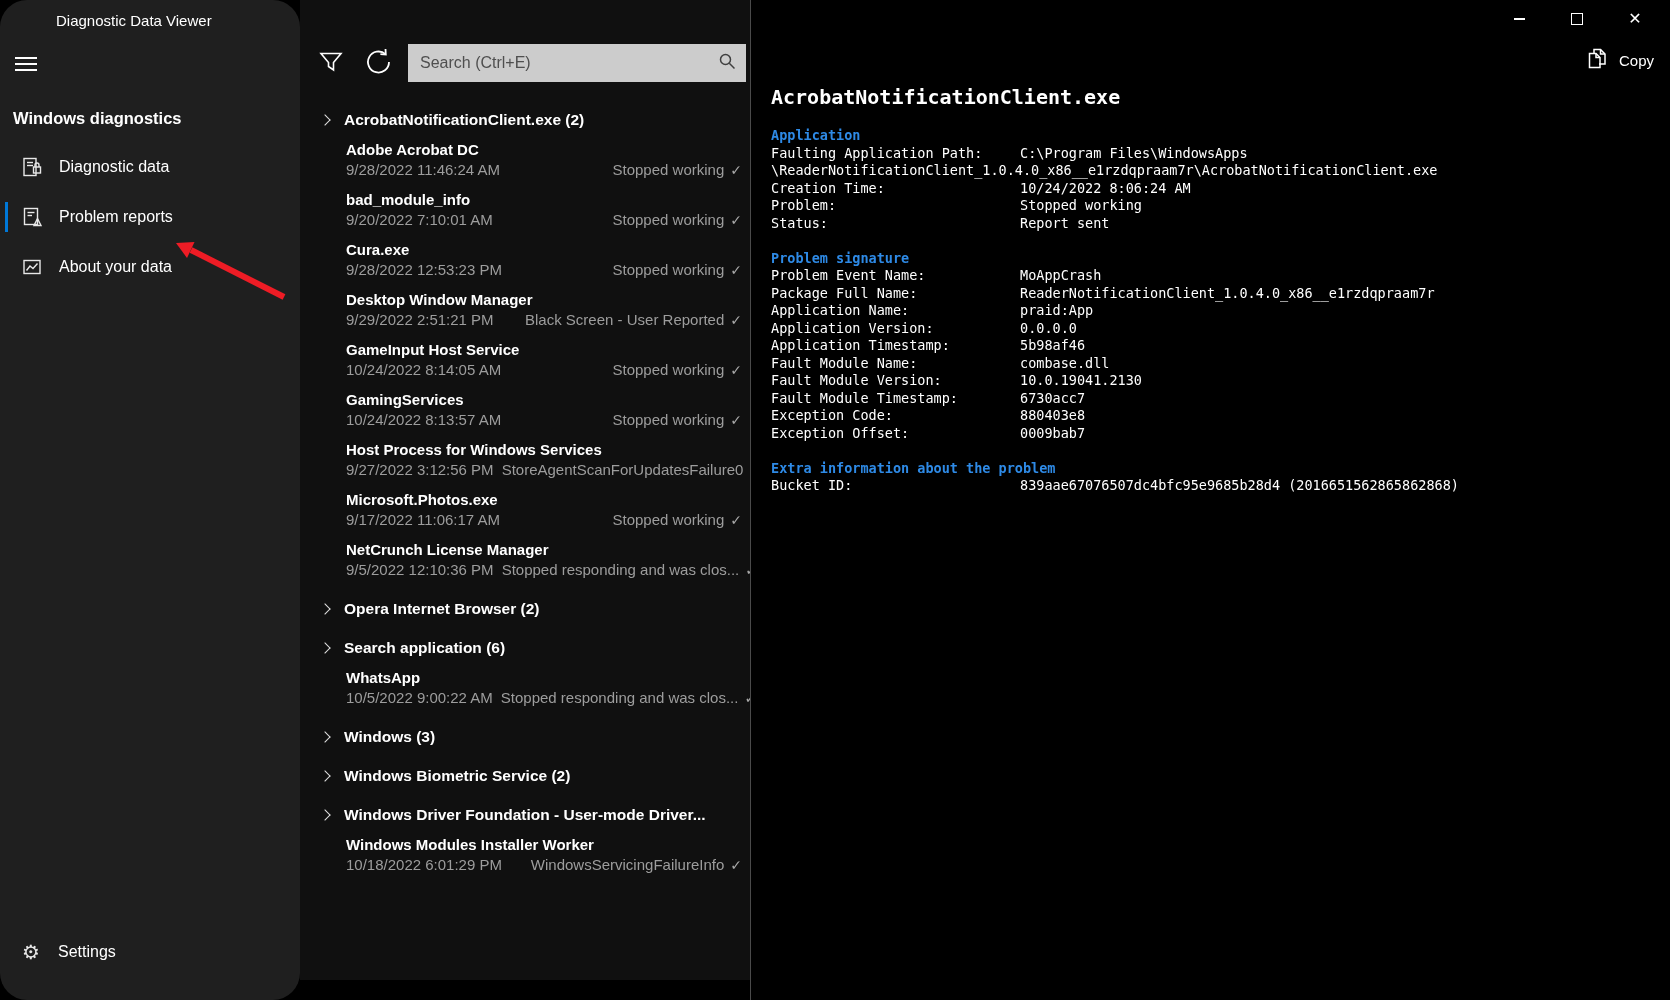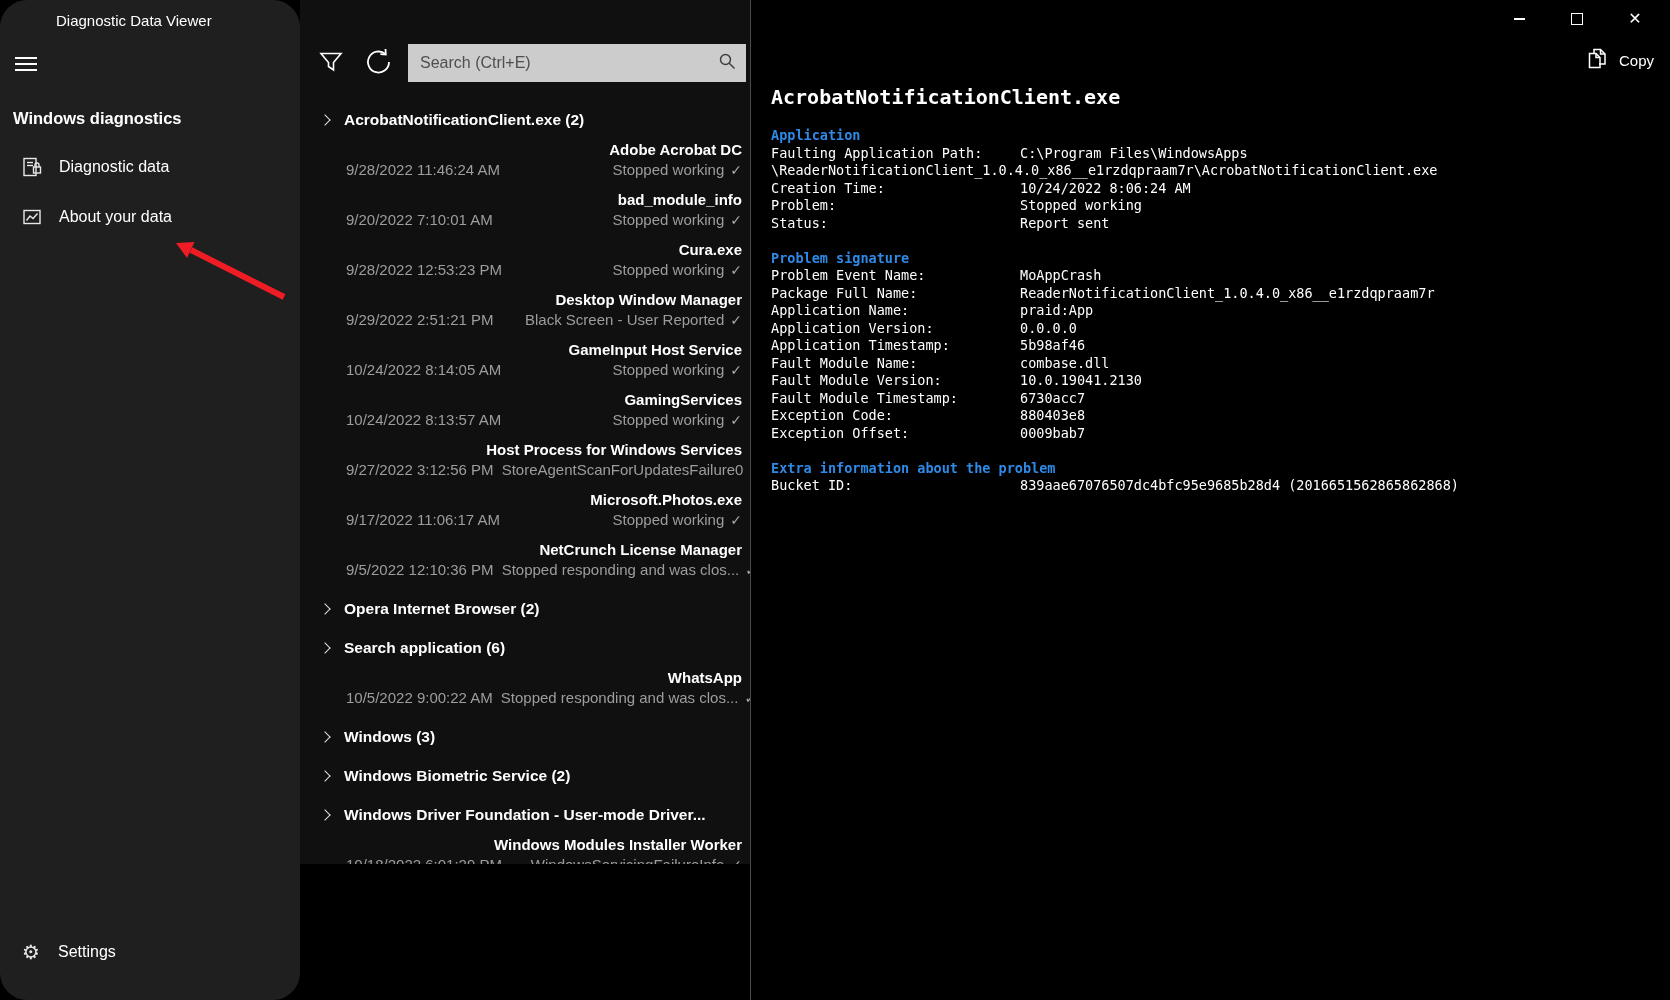--- a/index.html
+++ b/index.html
@@ -37,21 +37,21 @@
     position:absolute; left:0; bottom:25px; width:300px; height:46px;
     display:flex; align-items:center; padding-left:20px; cursor:pointer;
   }
   .gear-glyph { font-size:20px; line-height:20px; color:#e8e8e8; }
 
   
   .arrow-overlay { position:absolute; left:0; top:0; width:340px; height:340px; pointer-events:none; z-index:20; }
 
   
   .listpanel {
-    position:absolute; left:300px; top:0; width:450px; height:864px;
+    position:absolute; left:300px; top:0; width:450px; height:980px;
     background:#101010;
   }
   .toolbar { position:absolute; left:0; top:0; width:450px; height:100px; }
   .filter-btn { position:absolute; left:18px; top:49px; cursor:pointer; }
   .refresh-btn { position:absolute; left:64px; top:46px; cursor:pointer; }
   .searchbox {
     position:absolute; left:108px; top:44px; width:338px; height:38px;
     background:#cccccc; display:flex; align-items:center;
   }
   .searchbox input {
@@ -64,21 +64,21 @@
 
   .report-list { position:absolute; left:0; top:100px; right:0; bottom:0; overflow:hidden; }
   .report-group {
     display:flex; align-items:center; height:39px; padding-left:21px; cursor:pointer;
   }
   .chevron {
     width:8px; height:8px; border-top:1.6px solid #e0e0e0; border-right:1.6px solid #e0e0e0;
     transform:rotate(45deg); flex:0 0 auto;
   }
   .glabel { margin-left:15px; color:#fff; font-weight:700; font-size:15.5px; white-space:nowrap; }
-  .report-item { margin:0 8px 9px 46px; cursor:pointer;text-align:right; }
+  .report-item { margin:0 8px 9px 46px; cursor:pointer; }
   .ri-title { color:#fff; font-weight:700; font-size:15px; line-height:21px; white-space:nowrap; }
   .ri-sub { display:flex; justify-content:space-between; align-items:center; color:#9d9d9d; font-size:15px; line-height:20px; }
   .ri-date { white-space:nowrap; }
   .ri-right { display:flex; align-items:center; gap:6px; margin-left:8px; white-space:nowrap; }
   .ri-status { color:#9d9d9d; }
   .ri-check { color:#a8a8a8; font-size:14px; }
 
   
   .detailpanel {
     position:absolute; left:750px; top:0; width:920px; height:1000px;
@@ -133,20 +133,33 @@
           <rect x="3" y="2.5" width="12" height="17"></rect>
           <line x1="6" y1="6.5" x2="12" y2="6.5"></line>
             <line x1="6" y1="9.5" x2="12" y2="9.5"></line>
           <rect x="12.5" y="11" width="7" height="6"></rect>
             <path d="M14 11 v-2 a2 2 0 0 1 4 0 v2"></path>
         </svg>
       </span>
       <span class="nav-label">Diagnostic data</span>
     </div>
 
+    <div class="nav-item selected">
+      <span class="accent"></span>
+      <span class="nav-icon">
+        <svg width="22" height="22" viewBox="0 0 22 22" fill="none" stroke="#e8e8e8" stroke-width="1.4">
+          <rect x="3.5" y="2.5" width="13" height="16"></rect>
+          <line x1="6.5" y1="6.5" x2="13.5" y2="6.5"></line>
+            <line x1="6.5" y1="9.5" x2="11" y2="9.5"></line>
+          <path d="M13 19.5 L16.5 12.5 L20 19.5 Z"></path>
+          <line x1="16.5" y1="14.8" x2="16.5" y2="17" stroke-width="1.2"></line>
+        </svg>
+      </span>
+      <span class="nav-label">Problem reports</span>
+    </div>
 
     <div class="nav-item">
 
       <span class="nav-icon">
         <svg width="22" height="22" viewBox="0 0 22 22" fill="none" stroke="#e8e8e8" stroke-width="1.4">
           <rect x="3" y="4.5" width="16" height="13"></rect>
           <polyline points="5.5,14.5 9,10 12,12.5 16.5,7.5"></polyline>
         </svg>
       </span>
       <span class="nav-label">About your data</span>

